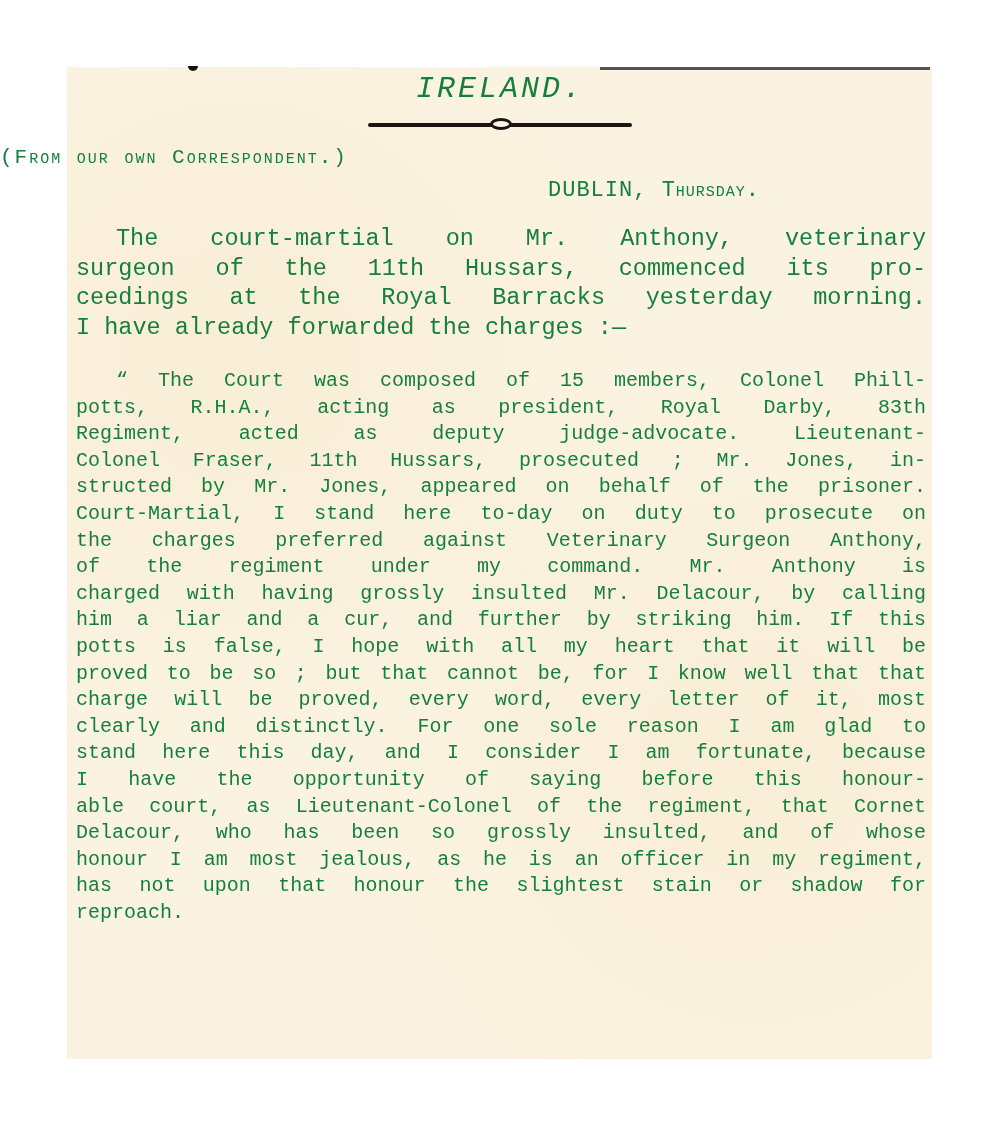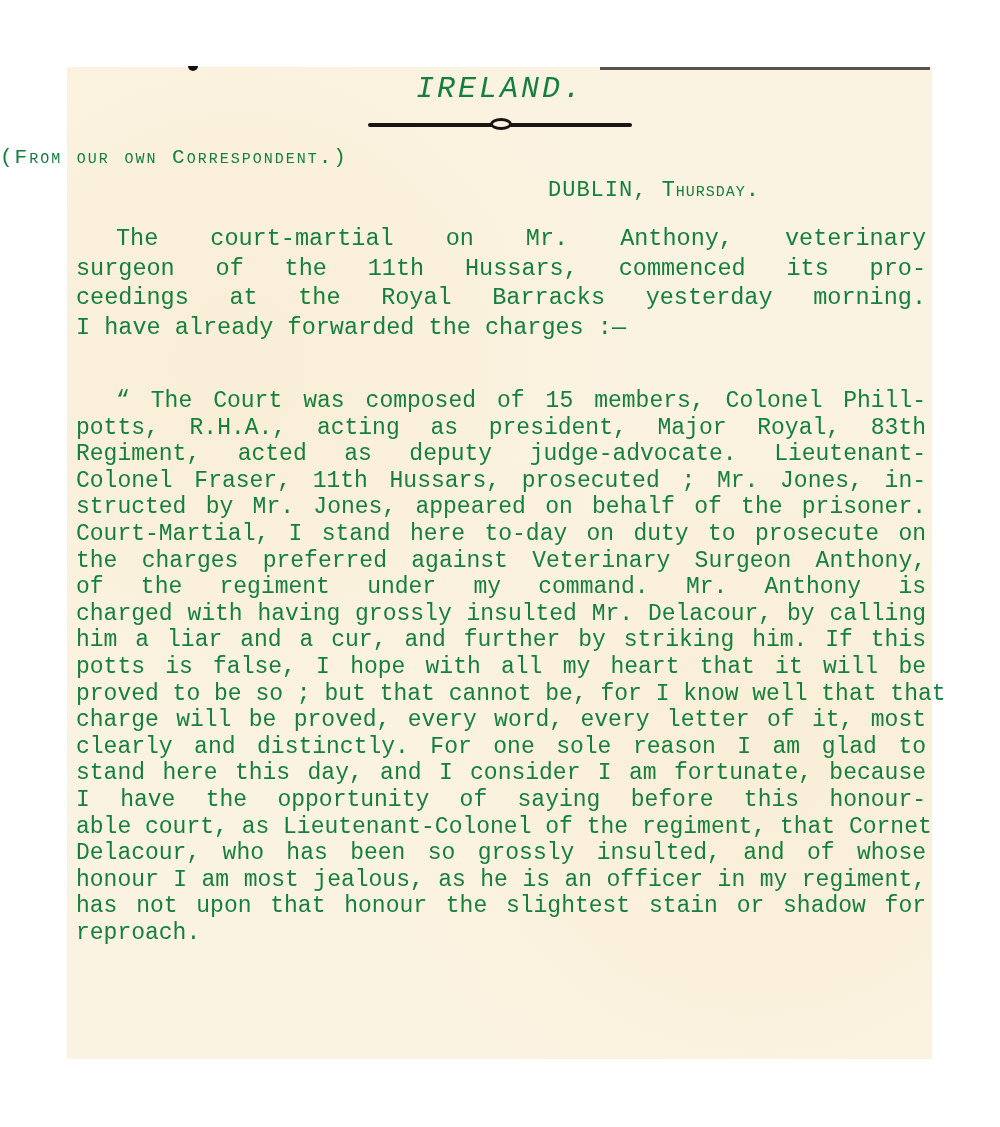--- a/index.html
+++ b/index.html
@@ -29,21 +29,21 @@
     font-size: 21px; letter-spacing: 2px; font-variant: small-caps;
   }
   .dateline {
     position: absolute; left: 548px; top: 178px; font-size: 22px; letter-spacing: 1px;
   }
   .dateline .small { font-variant: small-caps; }
   .lead { position: absolute; left: 76px; width: 850px; top: 224px; font-size: 23.5px; line-height: 29.5px; text-align: justify; }
   .lead .line, .body .line { display: block; white-space: nowrap; text-align-last: justify; text-align: justify; }
   .lead .line.last, .body .line.last { text-align-last: left; }
   .lead .indent, .body .indent { padding-left: 40px; }
-  .body { position: absolute; left: 76px; width: 850px; top: 388px; font-size: 23px; line-height: 26.6px; }
+  .body { position: absolute; left: 76px; width: 850px; top: 368px; font-size: 20px; line-height: 26.6px; }
 </style>
 </head>
 <body>
 
 <div class="paper"></div>
 <div class="topline"></div>
 <div class="topdot"></div>
 
 <div class="heading ink">IRELAND.</div>
 
@@ -61,21 +61,21 @@
 
 <div class="lead ink">
   <span class="line indent">The court-martial on Mr. Anthony, veterinary</span>
   <span class="line">surgeon of the 11th Hussars, commenced its pro-</span>
   <span class="line">ceedings at the Royal Barracks yesterday morning.</span>
   <span class="line last">I have already forwarded the charges :—</span>
 </div>
 
 <div class="body ink">
   <span class="line indent">“ The Court was composed of 15 members, Colonel Phill-</span>
-  <span class="line">potts, R.H.A., acting as president, Major Royal, 83th</span>
+  <span class="line">potts, R.H.A., acting as president, Royal Darby, 83th</span>
   <span class="line">Regiment, acted as deputy judge-advocate. Lieutenant-</span>
   <span class="line">Colonel Fraser, 11th Hussars, prosecuted ; Mr. Jones, in-</span>
   <span class="line">structed by Mr. Jones, appeared on behalf of the prisoner.</span>
   <span class="line">Court-Martial, I stand here to-day on duty to prosecute on</span>
   <span class="line">the charges preferred against Veterinary Surgeon Anthony,</span>
   <span class="line">of the regiment under my command. Mr. Anthony is</span>
   <span class="line">charged with having grossly insulted Mr. Delacour, by calling</span>
   <span class="line">him a liar and a cur, and further by striking him. If this</span>
   <span class="line">potts is false, I hope with all my heart that it will be</span>
   <span class="line">proved to be so ; but that cannot be, for I know well that that</span>

